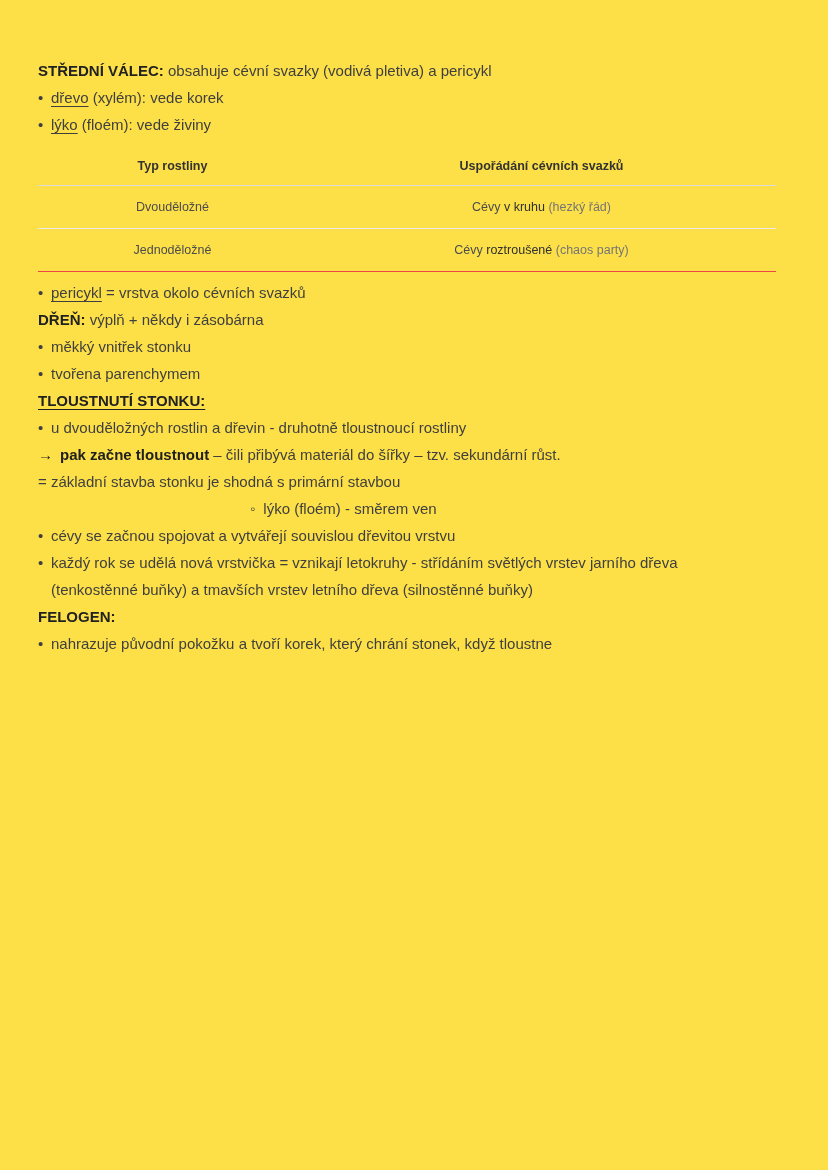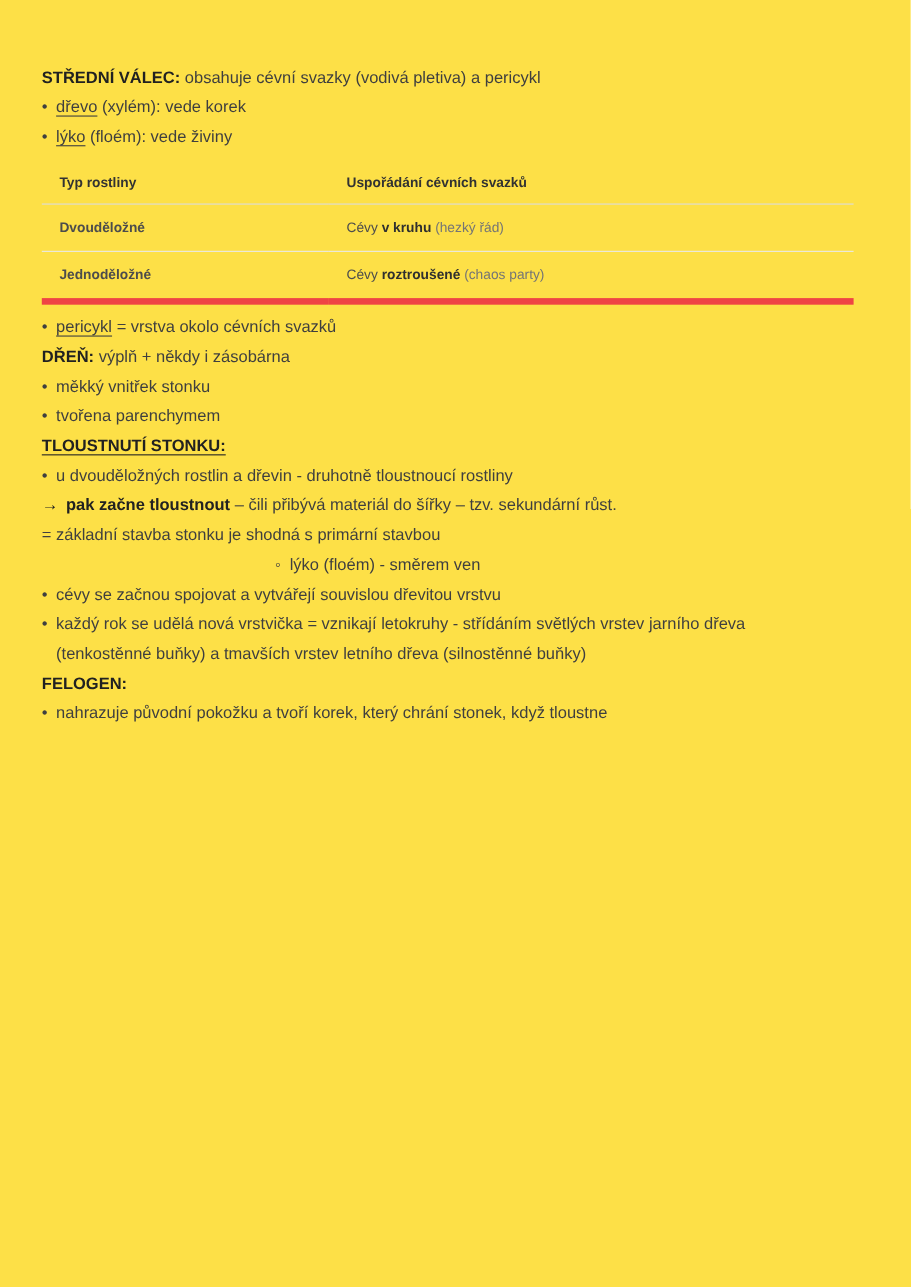--- a/index.html
+++ b/index.html
@@ -59,44 +59,44 @@
 
   table.vtable {
     border-collapse: collapse;
     table-layout: fixed;
     width: 738px;
     margin: 11px 0 7px 0;
     font-size: 12.5px;
     line-height: 16px;
   }
   table.vtable th, table.vtable td {
-    text-align: left;
+    text-align: center;
     vertical-align: middle;
     padding: 10px 8px 10px 16px;
     white-space: nowrap;
     overflow: hidden;
   }
   table.vtable th {
     font-weight: bold;
     color: #323232;
     border-bottom: 1px solid #dcdcdc;
     padding-top: 9px;
     padding-bottom: 11px;
   }
   table.vtable td {
     color: #4c4c4c;
     border-bottom: 1px solid #e9e9e9;
     padding-top: 13px;
     padding-bottom: 13px;
   }
   table.vtable tr:last-child td {
-    border-bottom: 6px solid #ef4444;
+    border-bottom: 1px solid #ef4444;
   }
   .col-plant { width: 261px; }
-  .td-bold { font-weight: bold; color: #2f2f2f; }
+  .td-bold { font-weight: normal; color: #2f2f2f; }
   .td-post { color: #757575; }
 </style>
 </head>
 <body>
 
 <div class="page">
 
   <p class="line"><span class="b">STŘEDNÍ VÁLEC:</span><span> obsahuje cévní svazky (vodivá pletiva) a pericykl</span></p>
   <p class="line bullet"><span class="marker">•</span><span class="u">dřevo</span><span> (xylém): vede korek</span></p>
   <p class="line bullet"><span class="marker">•</span><span class="u">lýko</span><span> (floém): vede živiny</span></p>

